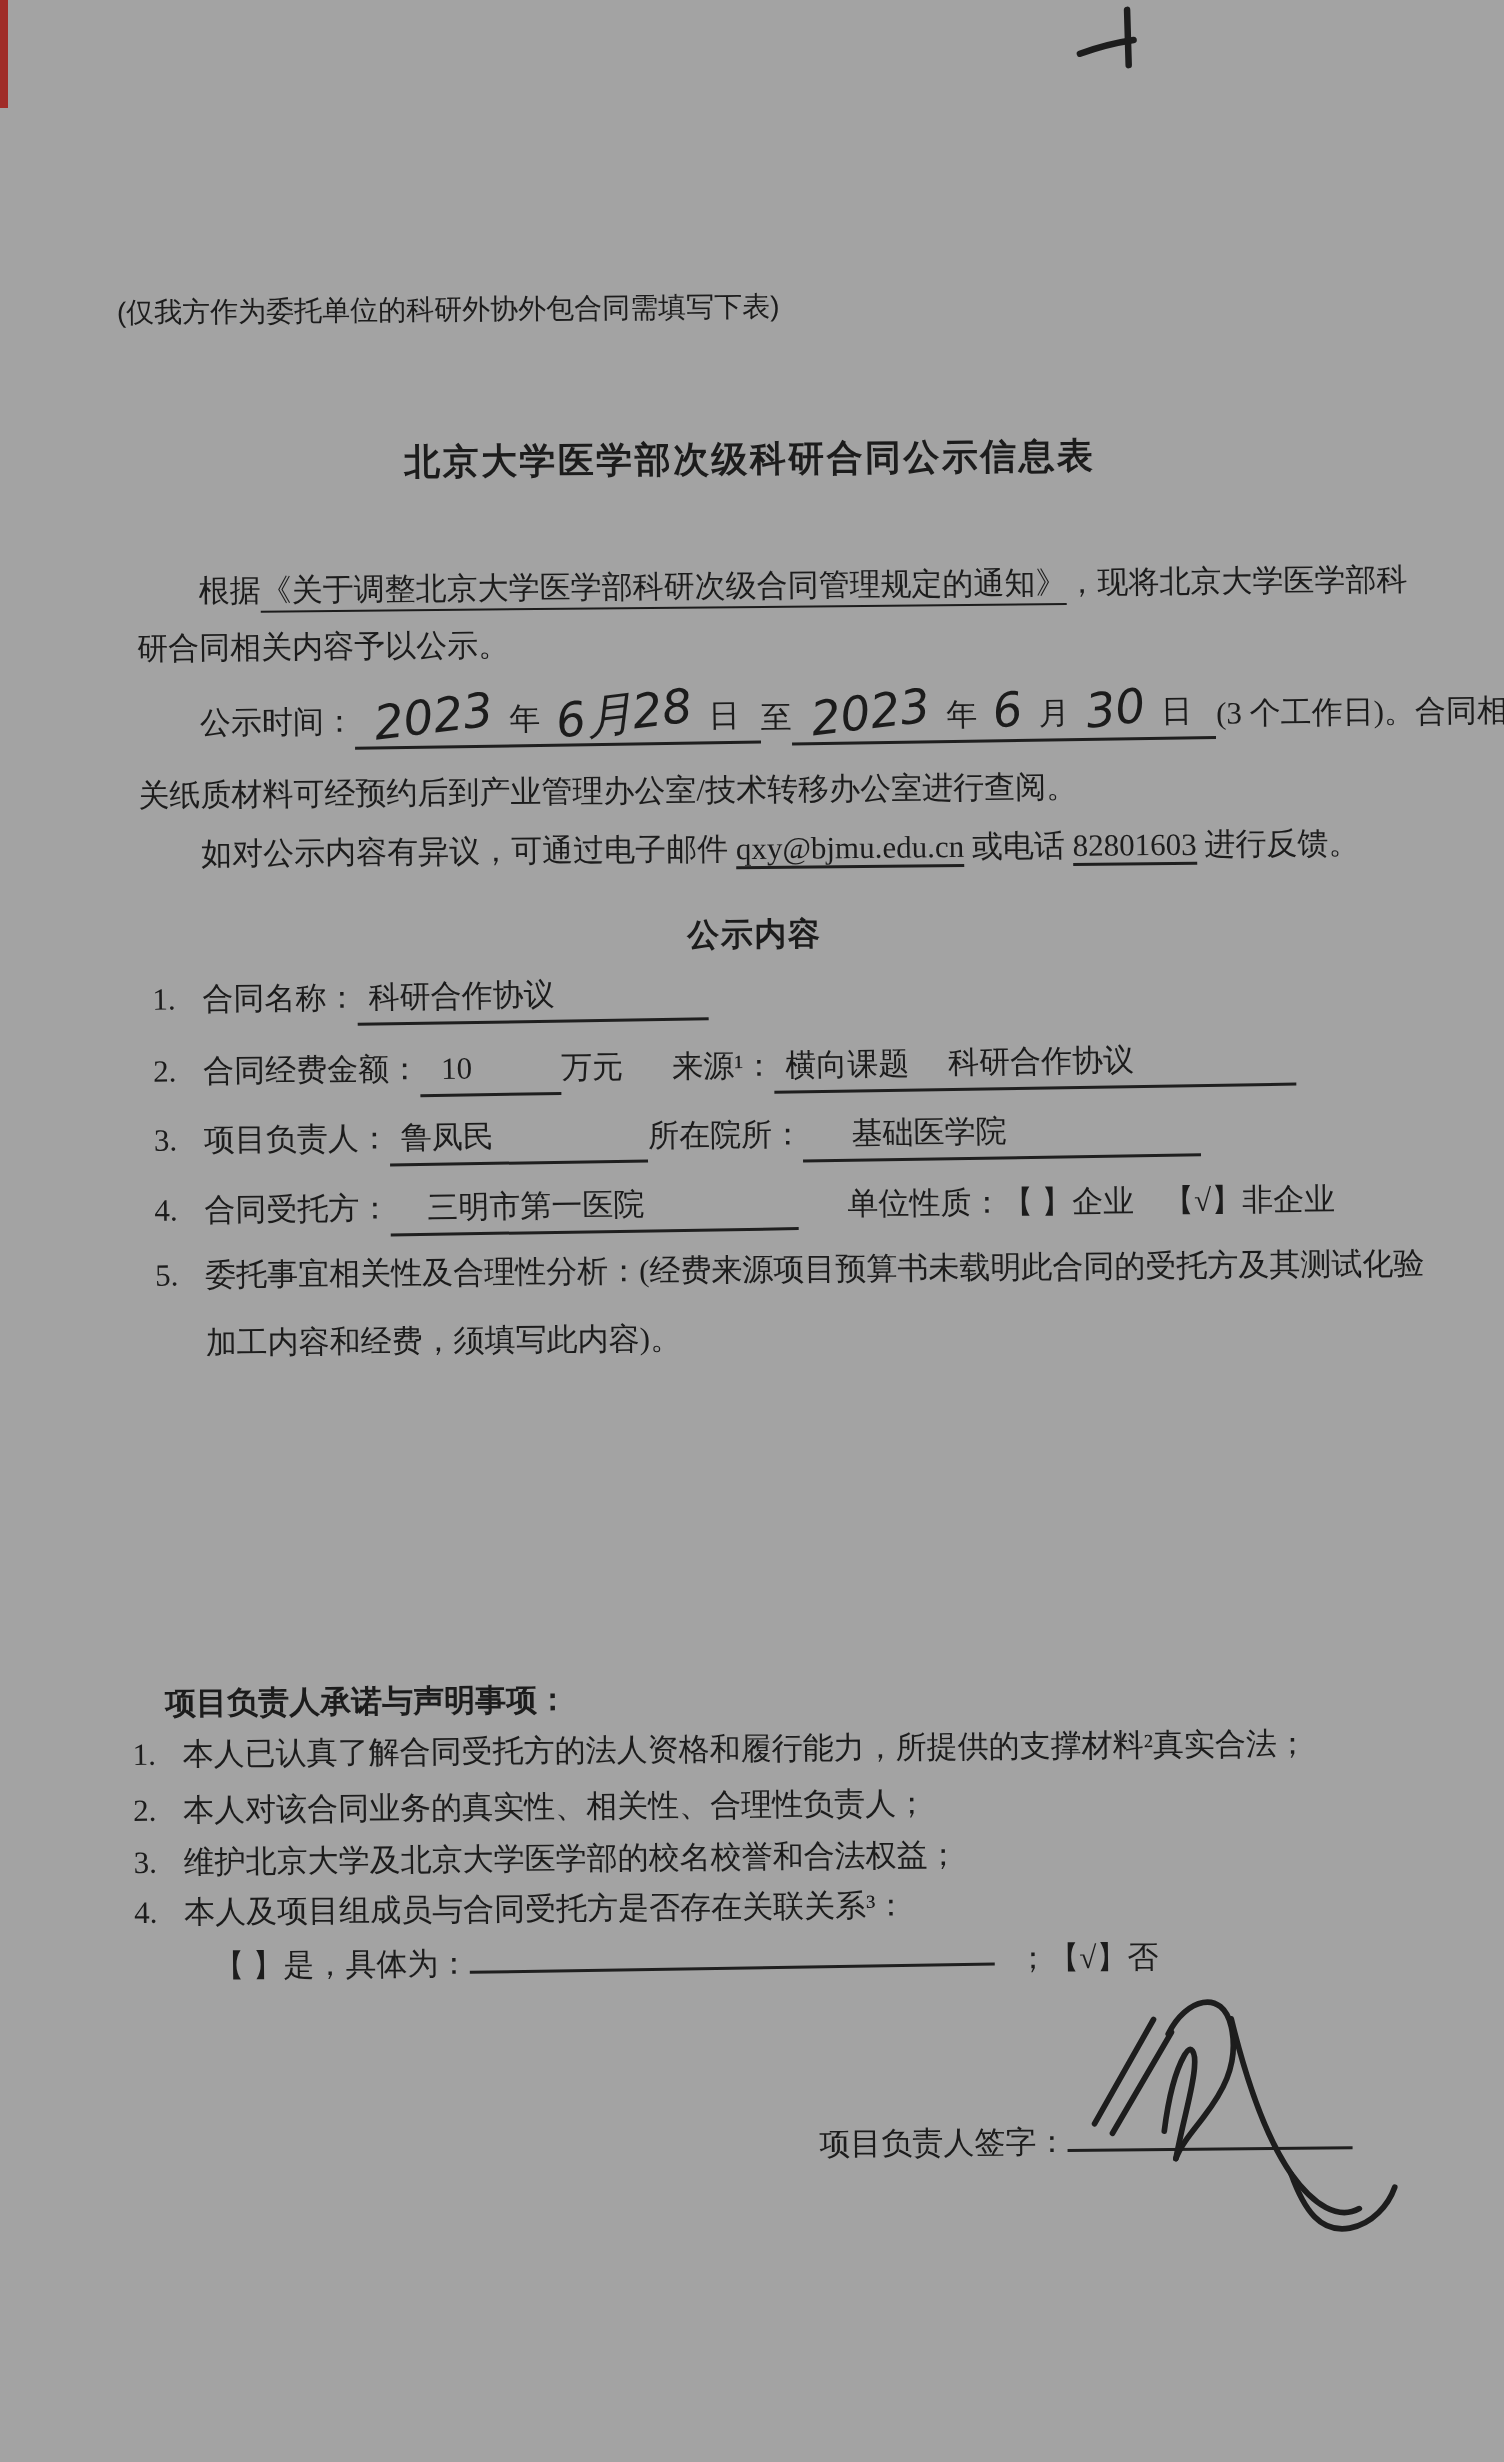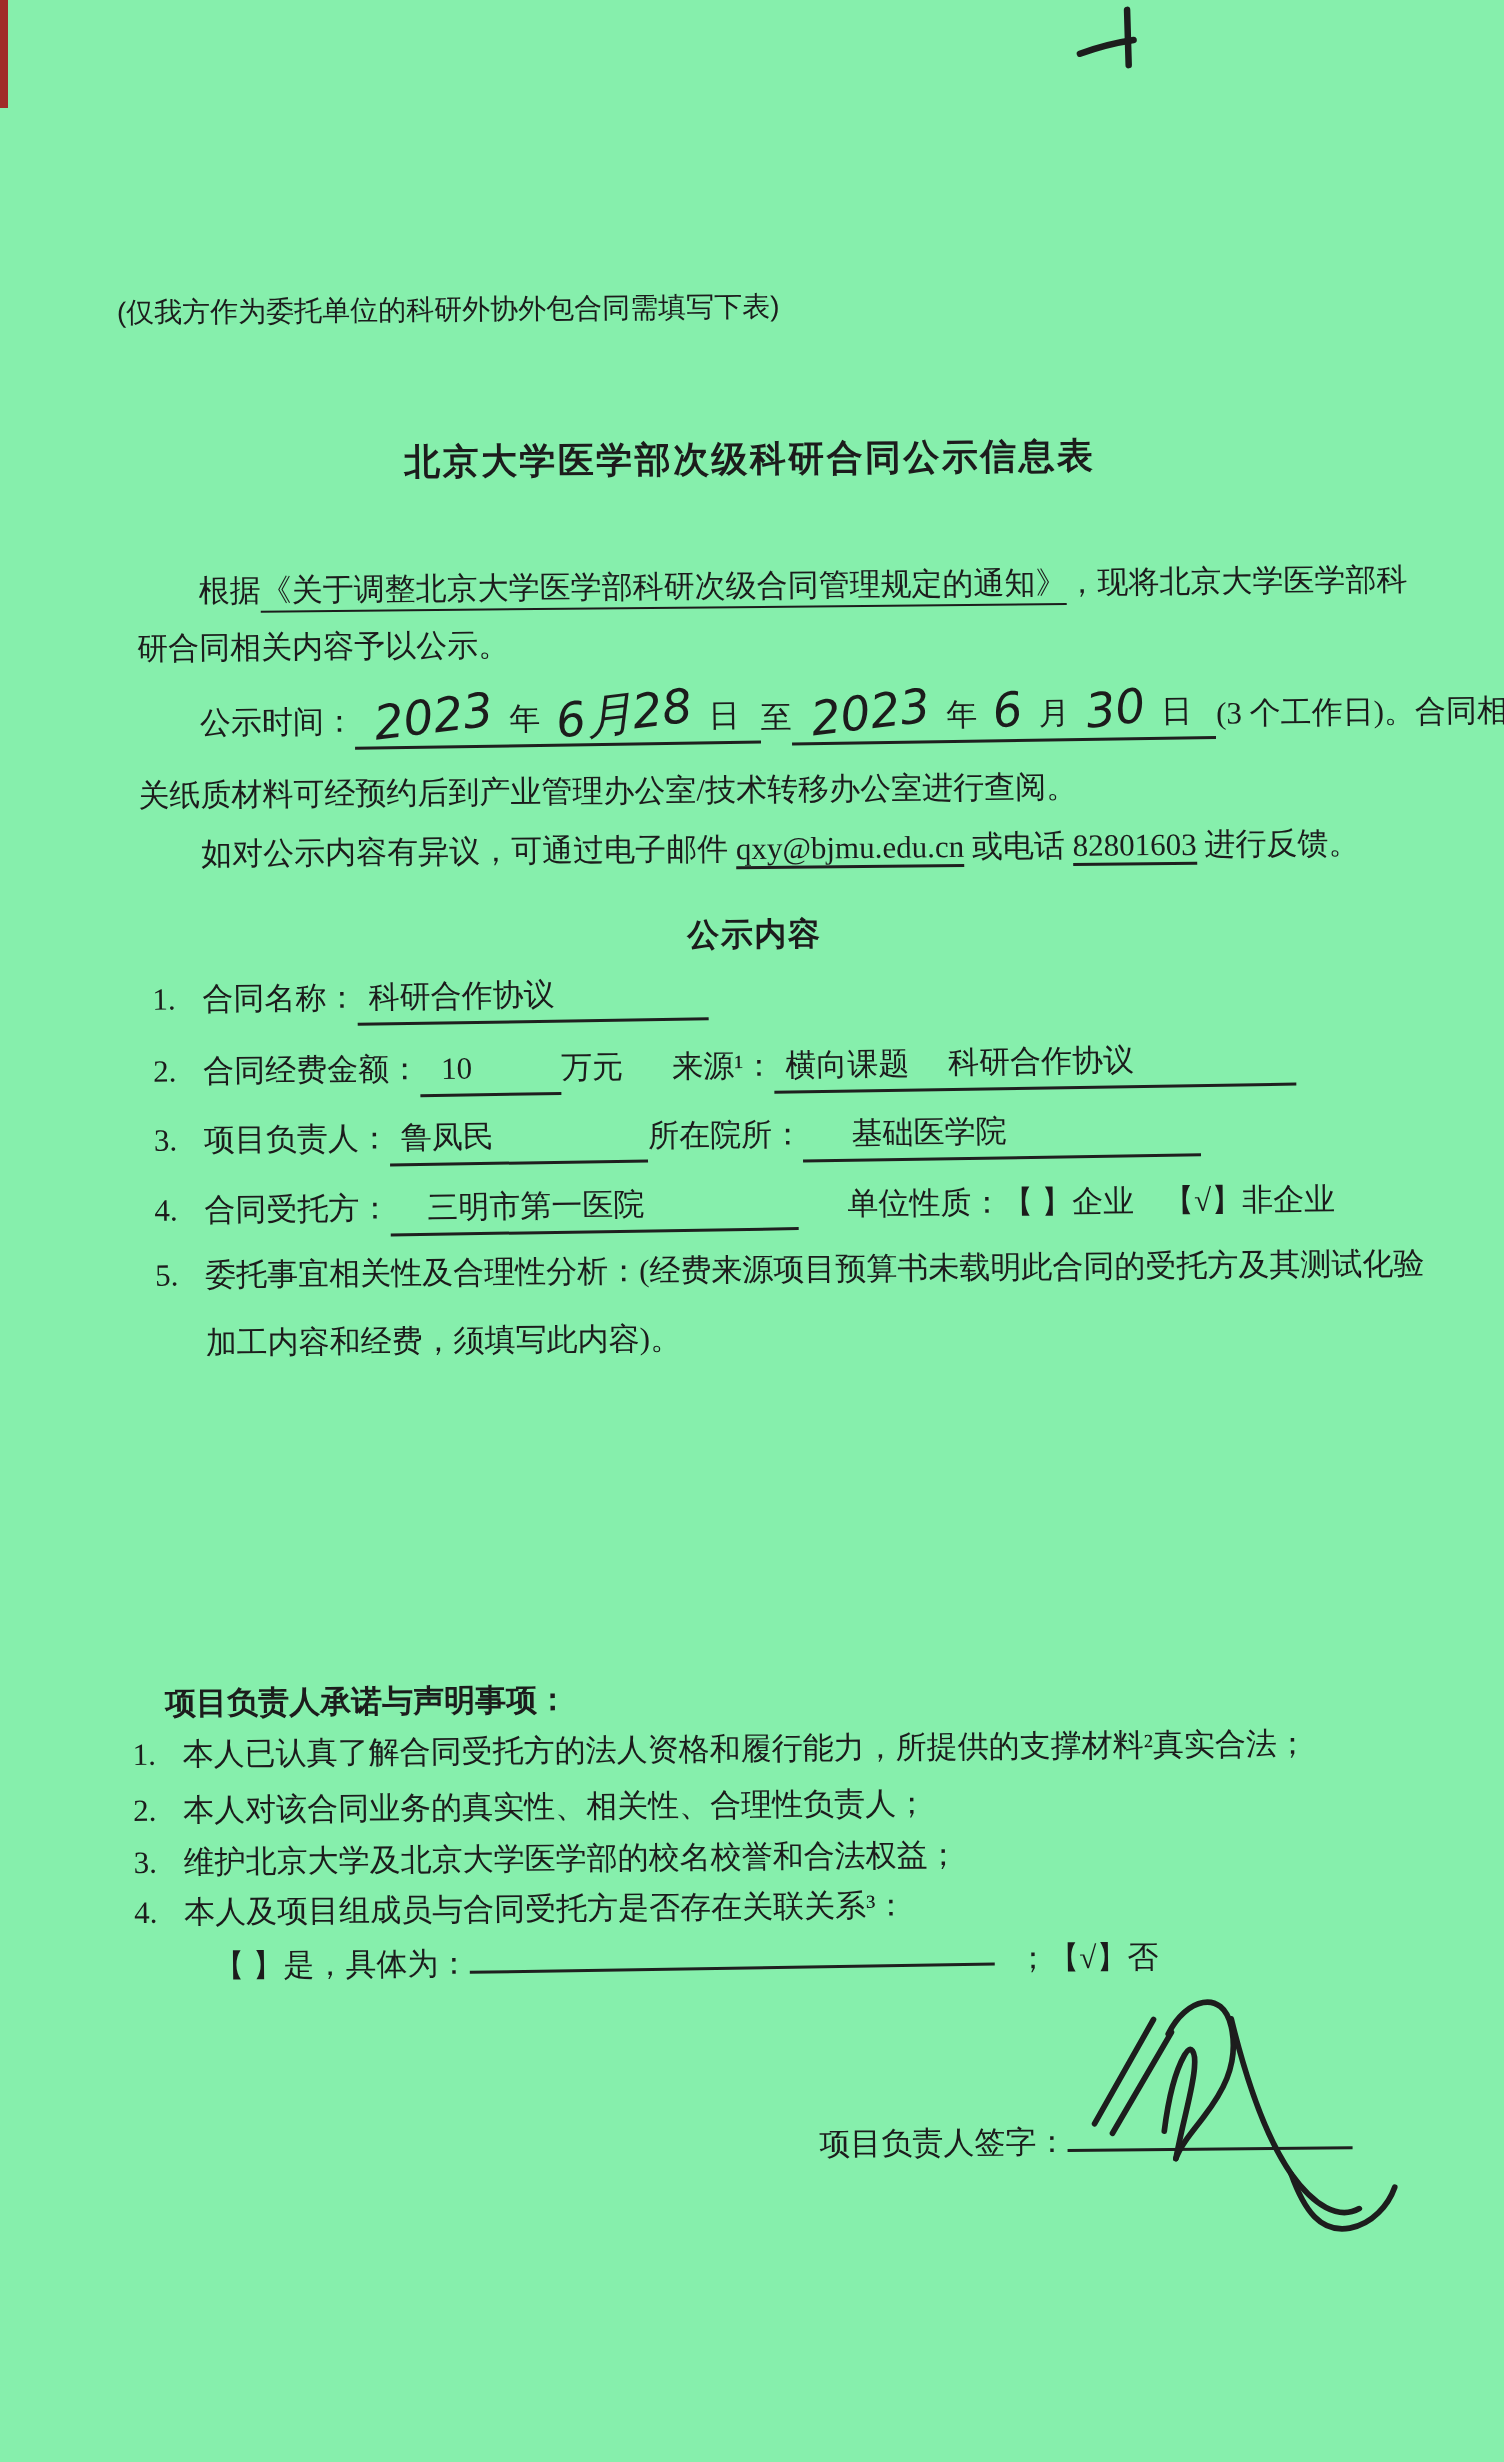--- a/index.html
+++ b/index.html
@@ -1,16 +1,16 @@
 <!DOCTYPE html>
 <html style="font-size:13px"><head>
 <meta charset="utf-8">
 <style>
   html,body{margin:0;padding:0;background:#e8e8e8;}
-  .page{position:relative;width:1505px;height:2462px;background:#86efac;overflow:hidden;
+  .page{position:relative;width:1505px;height:2462px;background:#a3a3a3;overflow:hidden;
         font-family:"Liberation Serif","DejaVu Serif",serif;color:#1c1c1c;}
   .content{position:absolute;inset:0;transform:rotate(-0.55deg);transform-origin:50% 30%;}
   .abs{position:absolute;white-space:nowrap;}
   .fs{font-size:31px;line-height:1.5;}
   .indent{display:inline-block;width:62px;}
   .numcol{display:inline-block;width:50px;}
   .heading-sans{font-family:"Liberation Sans","DejaVu Sans",sans-serif;font-weight:700;}
   .title{left:0;top:435px;width:100%;text-align:center;font-size:36px;letter-spacing:2.4px;}
   .subhead{left:0;top:913px;width:100%;text-align:center;font-size:32px;letter-spacing:1.6px;}
   .note{left:121px;top:288px;font-size:28px;font-family:"Liberation Sans","DejaVu Sans",sans-serif;}

